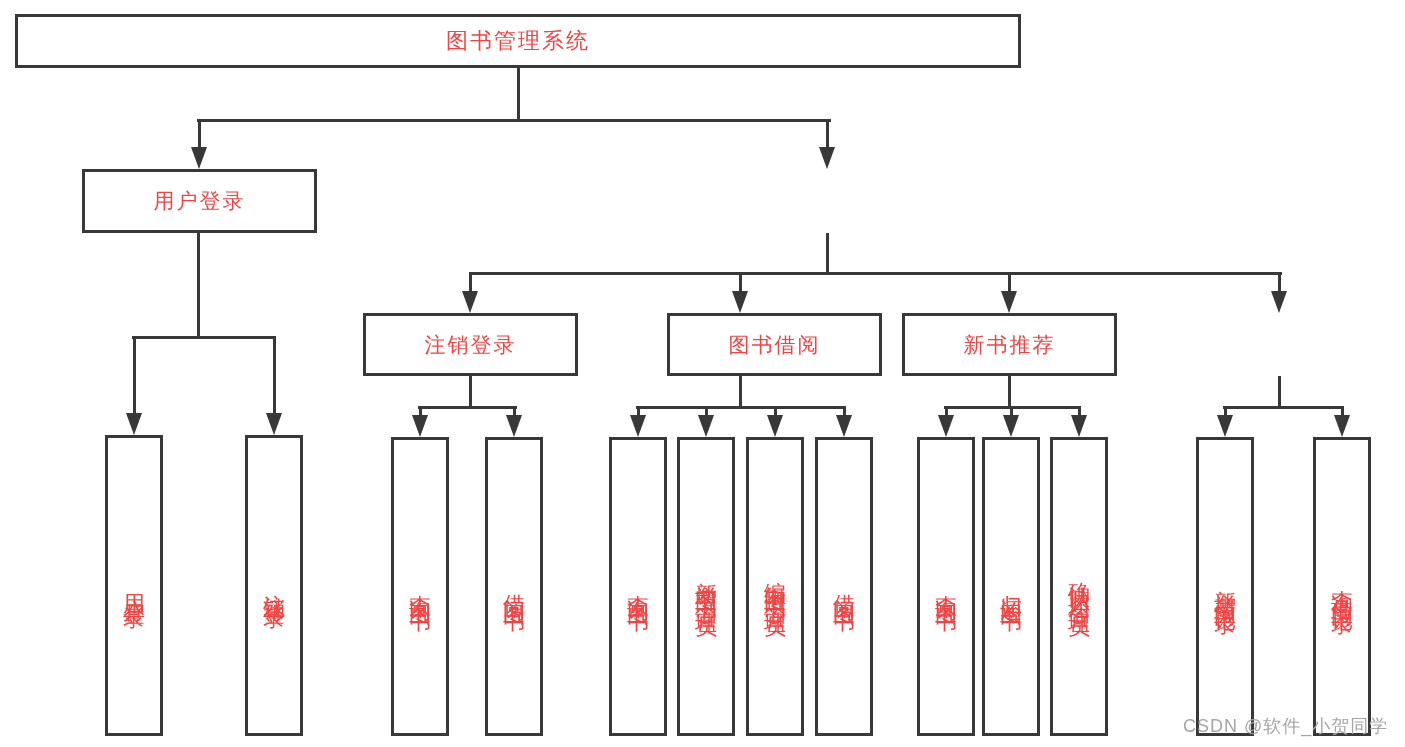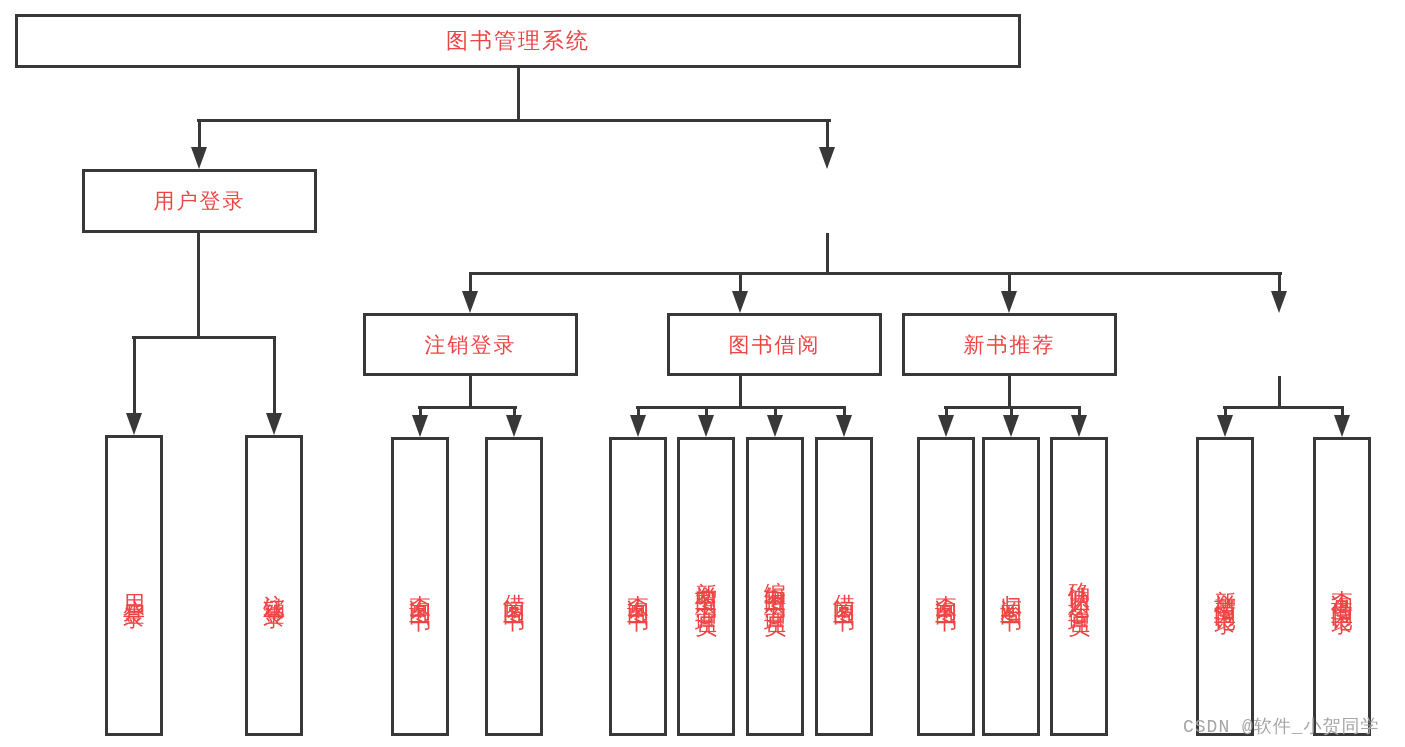--- a/index.html
+++ b/index.html
@@ -54,21 +54,20 @@
     border-top: 22px solid #383838;
   }
   .watermark {
     position: absolute;
     left: 1183px;
     top: 714px;
     font-size: 18px;
     letter-spacing: 1px;
     color: #a5a5a5;
     white-space: nowrap;
-    font-family: Liberation Mono, monospace;
   }
 </style>
 </head>
 <body>
 
 <div class="stage">
 
   <div class="box hbox rootbox" style="left:15px;top:14px;width:1006px;height:54px">图书管理系统</div>
 
   <div class="line" style="left:517px;top:68px;width:3px;height:54px"></div>

